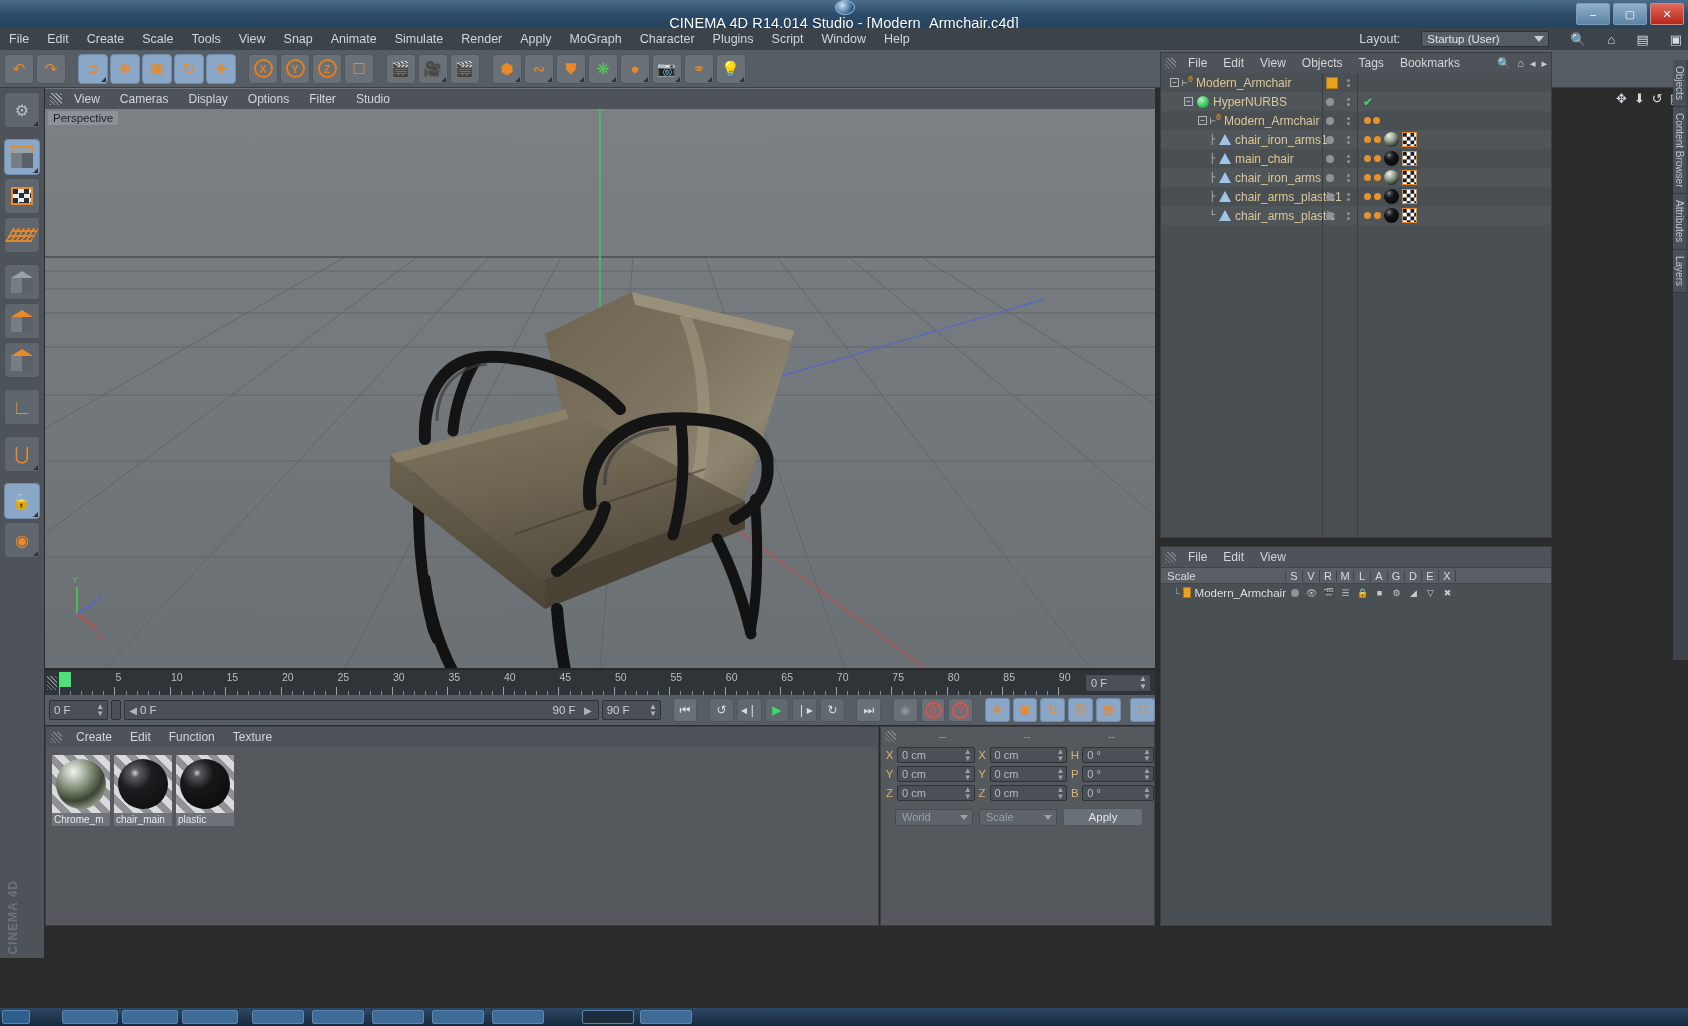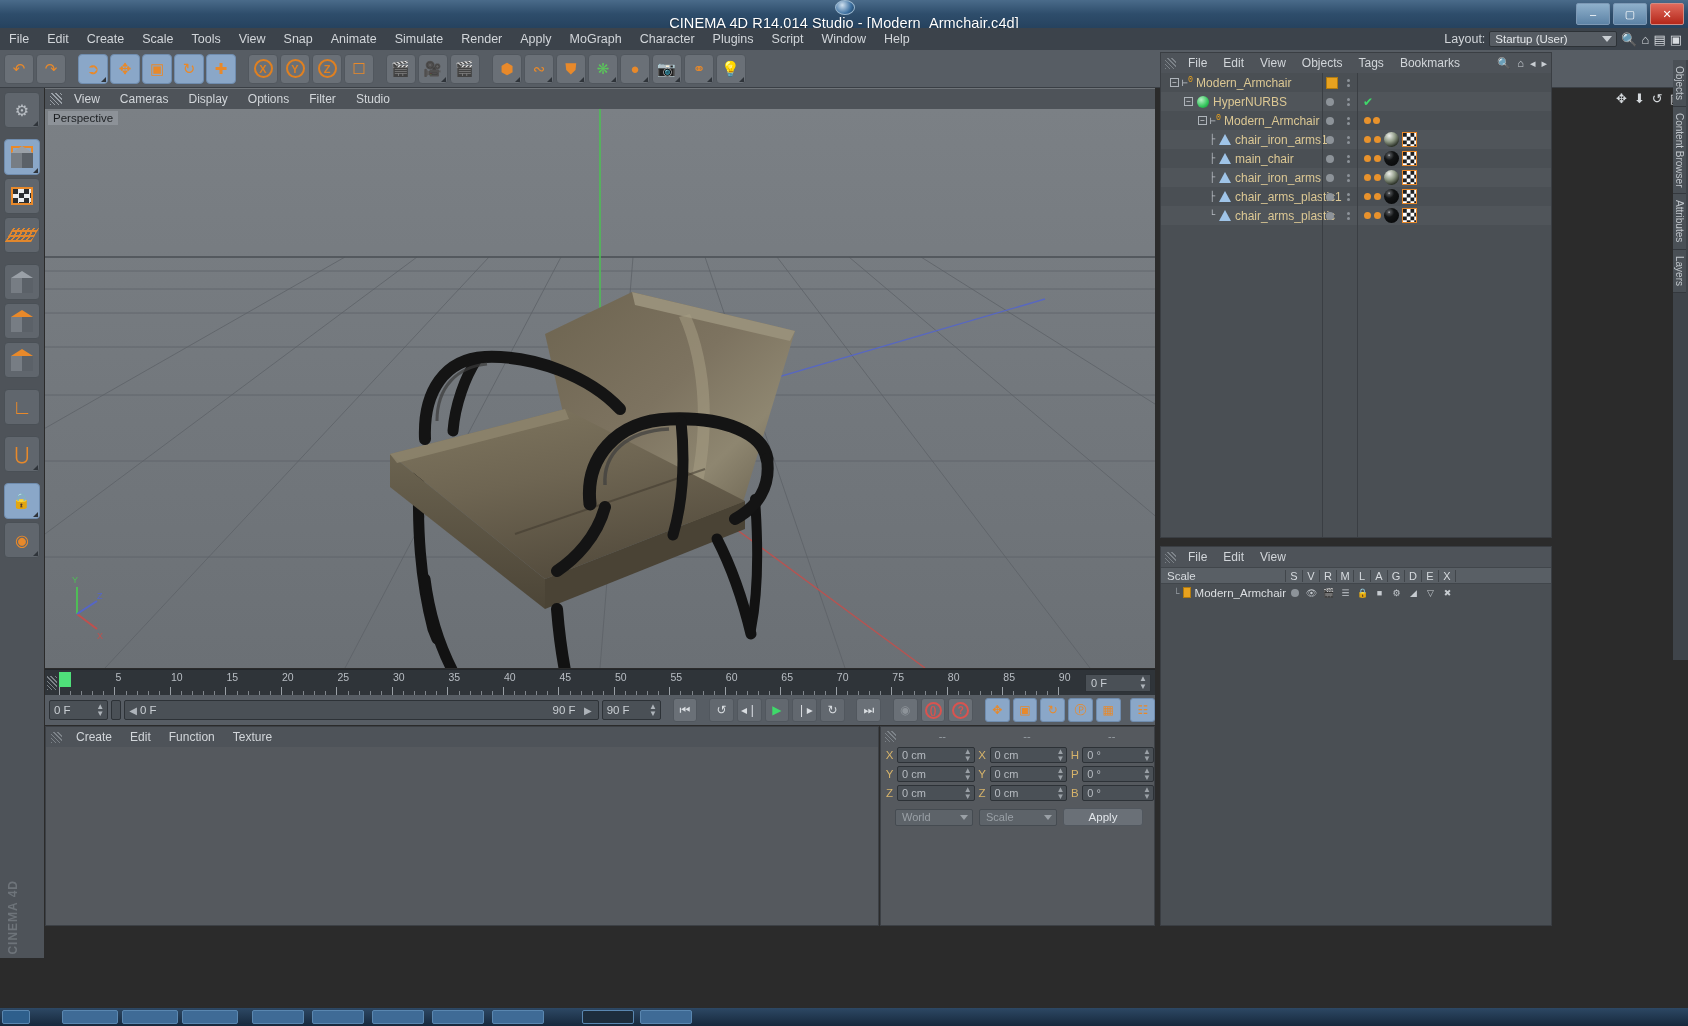--- a/index.html
+++ b/index.html
@@ -21,21 +21,21 @@
     background:linear-gradient(to bottom,#8fb0cb,#5d83a6); position:relative; }
   #wincontrols div.close { background:linear-gradient(to bottom,#e06a5c,#b4271a); border-color:#d08b83;}
   #wincontrols div span{position:absolute;left:50%;top:50%;transform:translate(-50%,-50%);
     color:#fff;font-size:11px;line-height:1;}
 
   
   #menubar { position:absolute; left:0; top:28px; width:1688px; height:22px;
     background:#3c434b; display:flex; align-items:center; }
   #menubar .mi { color:#d2d6da; font-size:12.5px; padding:0 9px; line-height:22px; cursor:default;}
   #layoutwrap { position:absolute; right:6px; top:0; height:22px; display:flex;
-    align-items:center; gap:4px; }
+    align-items:center; gap:21px; }
   #layoutwrap .lbl { color:#d2d6da; font-size:12.5px; }
   #layoutsel { width:128px; height:16px; background:#565c63; border:1px solid #2d3237;
     border-radius:2px; display:flex; align-items:center; position:relative; }
   #layoutsel span { color:#e4e7ea; font-size:11.5px; padding-left:5px; }
   #layoutsel .arw { position:absolute; right:4px; width:0;height:0;
     border-left:5px solid transparent;border-right:5px solid transparent;border-top:6px solid #c9ced3;}
   .magn { color:#d8dce0; font-size:13px; }
 
   
   #toolbar { position:absolute; left:0; top:50px; width:1688px; height:38px;
@@ -712,20 +712,40 @@
 </div>
 
 <div id="matmgr">
   <div id="matmenu">
     <div style="width:11px;height:11px;margin:0 5px;background:repeating-linear-gradient(45deg,#7c8288 0 1px,transparent 1px 3px)"></div>
     <div class="mi">Create</div>
     <div class="mi">Edit</div>
     <div class="mi">Function</div>
     <div class="mi">Texture</div>
   </div>
+  <div id="matgrid">
+    <div class="matcell">
+      <div class="matsw">
+        <div class="matsphere" style="background:radial-gradient(circle at 35% 25%,#f2f4f0 0%,#b9c0b2 18%,#6d7a62 42%,#3c4436 60%,#8b9580 78%,#2a2f26 100%)"></div>
+      </div>
+      <div class="matname">Chrome_m</div>
+    </div>
+    <div class="matcell">
+      <div class="matsw">
+        <div class="matsphere" style="background:radial-gradient(circle at 34% 28%,#cfd2d4 0%,#5b5e61 9%,#1a1c1e 34%,#0a0b0c 100%)"></div>
+      </div>
+      <div class="matname">chair_main</div>
+    </div>
+    <div class="matcell">
+      <div class="matsw">
+        <div class="matsphere" style="background:radial-gradient(circle at 34% 28%,#c8cbcd 0%,#56595c 8%,#161819 33%,#07080a 100%)"></div>
+      </div>
+      <div class="matname">plastic</div>
+    </div>
+  </div>
 </div>
 
 <div id="coords">
   <div id="coordhdr">
     <div class="g"></div>
     <div class="dd">--</div>
     <div class="dd">--</div>
     <div class="dd">--</div>
   </div>
 

